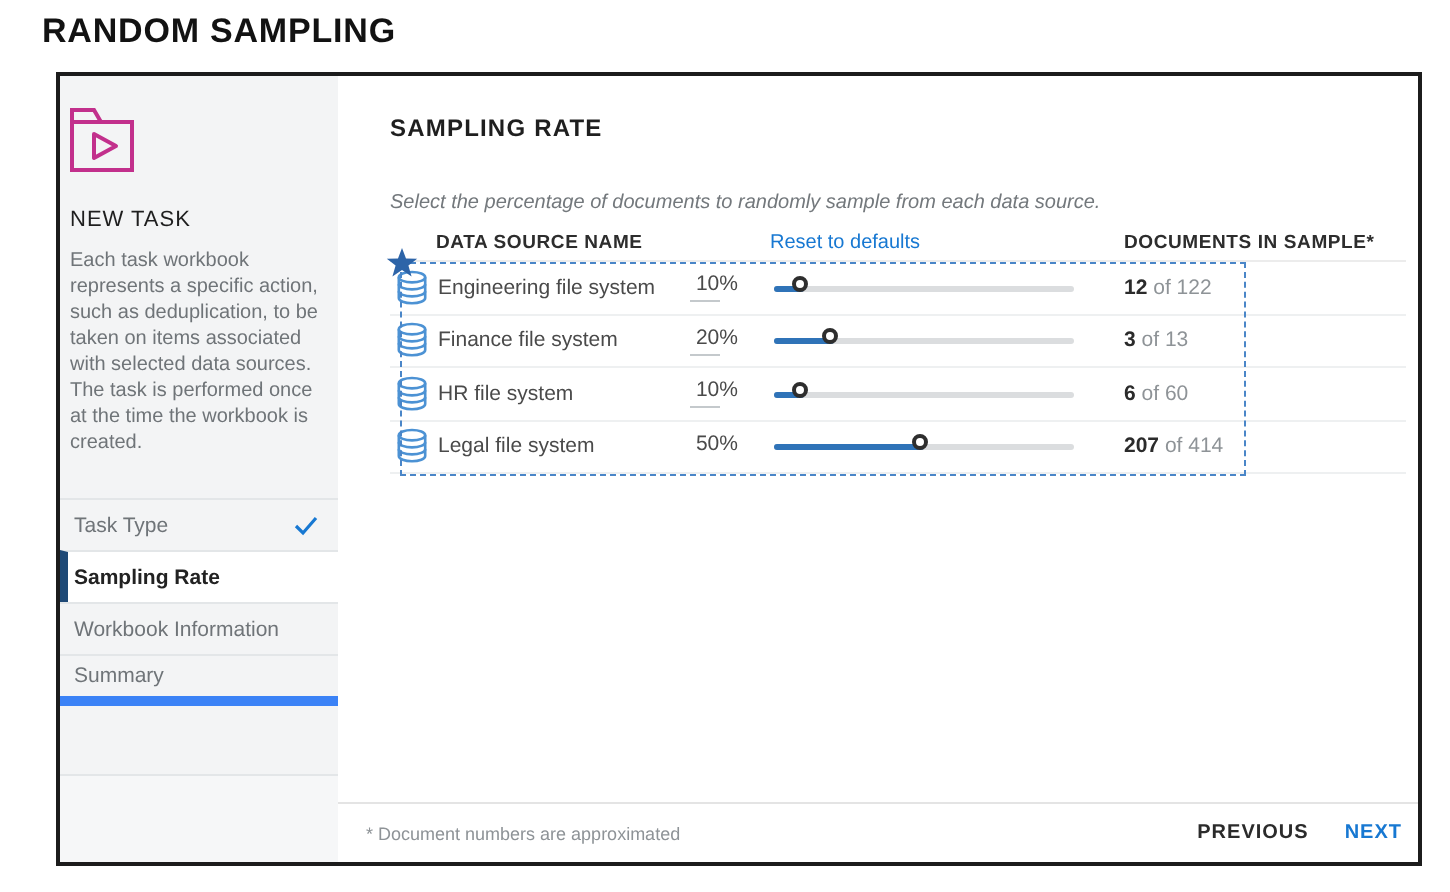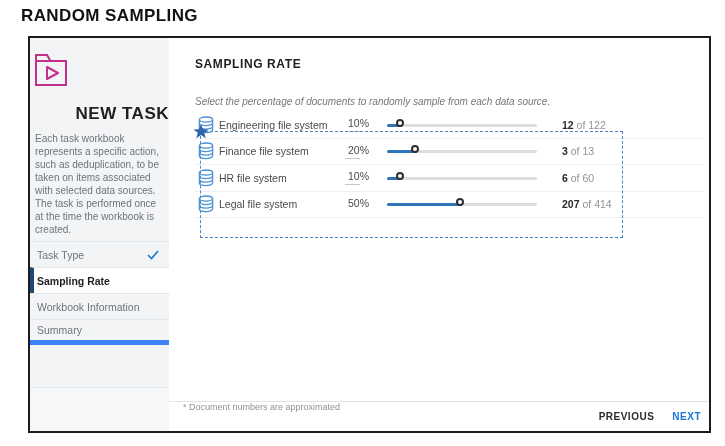--- a/index.html
+++ b/index.html
@@ -9,24 +9,24 @@
 
   .page-title { position:absolute; left:21px; top:6px; font-size:17px; font-weight:bold;
                 color:#121212; letter-spacing:.4px; }
 
   .dialog { position:absolute; left:28px; top:36px; width:683px; height:397px;
             border:2px solid #1c1c1c; background:#fff; display:flex; }
 
   
   .sidebar { width:139px; background:#f3f4f5; position:relative; flex:none; }
   .folder-wrap { margin:14px 0 0 4px; width:34px; height:36px; }
-  .sidebar-heading { margin:16px 0 0 5px; font-size:17px; font-weight:bold; color:#1e1e1e;
-                     letter-spacing:.5px;text-align:right; }
+  .sidebar-heading { margin:16px 0 0 5px; font-size:11px; font-weight:normal; color:#1e1e1e;
+                     letter-spacing:.5px; }
   .sidebar-desc { margin:8px 4px 0 5px; font-size:10px; line-height:13px; color:#6f7478; }
-  .steps { margin-top:5px; }
+  .steps { margin-top:21px; }
   .step { height:26px; display:flex; align-items:center; padding-left:7px;
           font-size:10.5px; color:#6f7478; border-top:1px solid #e3e6e8; cursor:pointer; }
   .step:last-child { border-bottom:5px solid #3b82f6; }
   .step .step-check { display:none; margin-left:auto; margin-right:10px; line-height:0; }
   .step.completed .step-check { display:block; }
   .step.active { background:#ffffff; border-left:4px solid #1e4976; padding-left:3px;
                  font-weight:bold; color:#222; }
   .sidebar-bottom { position:absolute; left:0; right:0; bottom:0; height:44px;
                     border-top:1px solid #e3e6e8; background:#f6f7f8; }
 
@@ -59,21 +59,21 @@
   .sl-handle { position:absolute; top:0; width:8px; height:8px; background:#fff;
                border:2px solid #2e2e2e; border-radius:50%; cursor:pointer; }
   .col-docs { margin-left:25px; flex:1; color:#8e9397; }
   .col-docs b { color:#2b2b2b; }
 
   .marquee { position:absolute; left:5px; top:19px; width:423px; height:107px;
              border:1px dashed #4a86c8; pointer-events:none; }
   .star { position:absolute; left:-8px; top:-8px; line-height:0; }
 
   .footer { position:absolute; left:0; right:0; bottom:0; height:30px;
-            border-top:1px solid #e4e4e4; display:flex; 
+            border-top:1px solid #e4e4e4; display:flex; align-items:center;
             padding:0 8px 0 14px; background:#fff; }
   .footer-note { font-size:9px; color:#8e9397; }
   .btn-prev { margin-left:auto; font-size:10px; font-weight:bold; color:#2b2b2b;
               letter-spacing:.5px; cursor:pointer; background:none; border:none;
               font-family:inherit; }
   .btn-next { margin-left:18px; font-size:10px; font-weight:bold; color:#1778d2;
               letter-spacing:.5px; cursor:pointer; background:none; border:none;
               font-family:inherit; }
 </style>
 </head>
@@ -120,20 +120,25 @@
       </nav>
 
       <div class="sidebar-bottom"></div>
     </aside>
 
     <main class="main">
       <div class="main-title">SAMPLING RATE</div>
       <div class="main-subtitle">Select the percentage of documents to randomly sample from each data source.</div>
 
       <div class="table">
+        <div class="thead">
+          <span class="th th-name">DATA SOURCE NAME</span>
+          <span class="th th-reset">Reset to defaults</span>
+          <span class="th th-docs">DOCUMENTS IN SAMPLE*</span>
+        </div>
 
         <div class="row">
           <span class="col-icon">
             <svg width="16" height="18" viewBox="0 0 16 18">
                 <ellipse cx="8" cy="3.6" rx="6.6" ry="2.6" fill="none" stroke="#4c92d4" stroke-width="1.3"></ellipse>
                 <path d="M1.4 3.6 V14 a6.6 2.6 0 0 0 13.2 0 V3.6" fill="none" stroke="#4c92d4" stroke-width="1.3"></path>
                 <path d="M1.4 7.1 a6.6 2.6 0 0 0 13.2 0" fill="none" stroke="#4c92d4" stroke-width="1.3"></path>
                 <path d="M1.4 10.6 a6.6 2.6 0 0 0 13.2 0" fill="none" stroke="#4c92d4" stroke-width="1.3"></path>
               </svg>
           </span>

